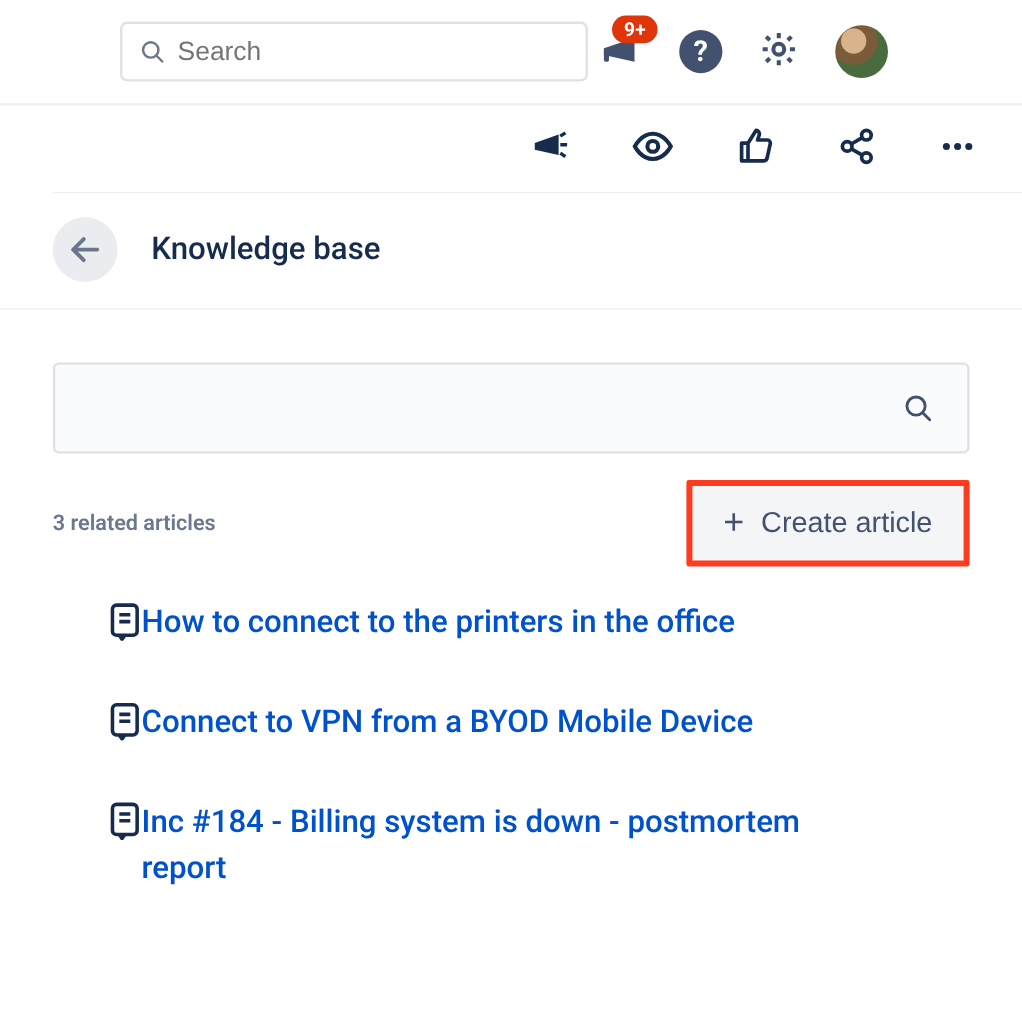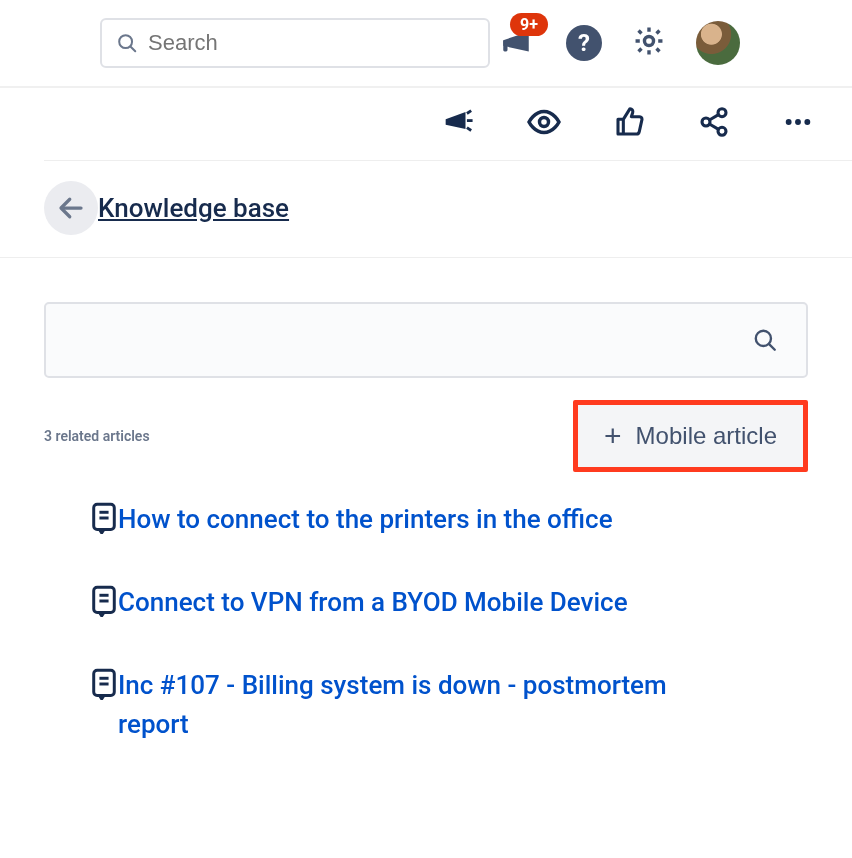--- a/index.html
+++ b/index.html
@@ -89,23 +89,23 @@
     padding: 16px 38px 16px 38px;
     border-bottom: 1px solid #eee;
     margin-left: 44px;
     margin-right: 0;
   }
 
   
   .crumb-row {
     display: flex;
     align-items: center;
+    gap: 28px;
     padding: 20px 0 22px 44px;
     border-bottom: 1px solid #eee;
-    text-decoration: underline;
   }
   .back-circle {
     width: 54px; height: 54px;
     background: #EBECF0;
     border-radius: 50%;
     display: flex; align-items: center; justify-content: center;
   }
   .crumb-title {
     font-size: 26px;
     font-weight: 500;
@@ -126,21 +126,21 @@
   }
 
   
   .related-row {
     display: flex;
     align-items: center;
     justify-content: space-between;
     margin-top: 22px;
   }
   .related-label {
-    font-size: 14px;
+    font-size: 18px;
     font-weight: 600;
     color: #6B778C;
     text-align: right;
   }
   .create-btn {
     display: flex;
     align-items: center;
     gap: 14px;
     border: 5px solid #FF3B1F;
     background: #F4F5F7;
@@ -260,21 +260,21 @@
     <svg width="26" height="26" viewBox="0 0 24 24" fill="none" stroke="#42526E" stroke-width="2.2" stroke-linecap="round">
         <circle cx="10.5" cy="10.5" r="7"></circle>
         <line x1="21" y1="21" x2="16" y2="16"></line>
       </svg>
   </div>
 
   <div class="related-row">
     <div class="related-label">3 related articles</div>
     <button class="create-btn">
       <span class="plus">+</span>
-      <span>Mobile article</span>
+      <span>Create article</span>
     </button>
   </div>
 
   <div class="articles">
     <div class="article-item">
       <svg class="doc-icon" width="28" height="32" viewBox="0 0 24 28" fill="none" stroke="#172B4D" stroke-width="2.6" stroke-linejoin="round">
           <rect x="3" y="2" width="18" height="22" rx="3"></rect>
           <line x1="8" y1="9" x2="16" y2="9"></line>
           <line x1="8" y1="14" x2="16" y2="14"></line>
           <path d="M8 24 l2 3 l2 -3" fill="#172B4D"></path>
@@ -290,17 +290,17 @@
         </svg>
       <a href="#" class="article-link">Connect to VPN from a BYOD Mobile Device</a>
     </div>
     <div class="article-item">
       <svg class="doc-icon" width="28" height="32" viewBox="0 0 24 28" fill="none" stroke="#172B4D" stroke-width="2.6" stroke-linejoin="round">
           <rect x="3" y="2" width="18" height="22" rx="3"></rect>
           <line x1="8" y1="9" x2="16" y2="9"></line>
           <line x1="8" y1="14" x2="16" y2="14"></line>
           <path d="M8 24 l2 3 l2 -3" fill="#172B4D"></path>
         </svg>
-      <a href="#" class="article-link">Inc #107 - Billing system is down - postmortem report</a>
+      <a href="#" class="article-link">Inc #184 - Billing system is down - postmortem report</a>
     </div>
   </div>
 
 </div>
 
 </body></html>

